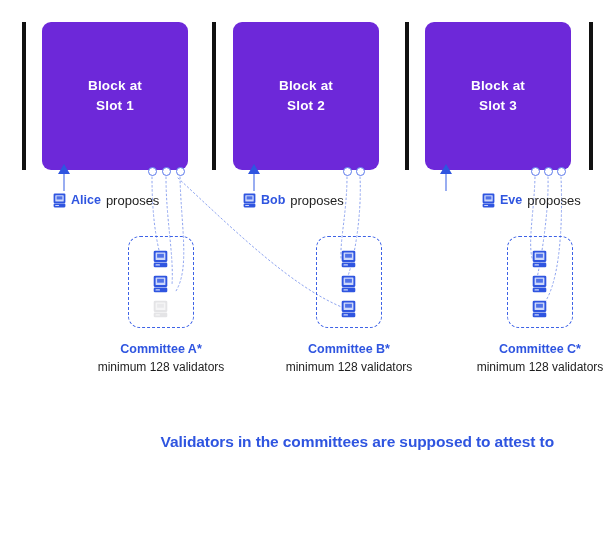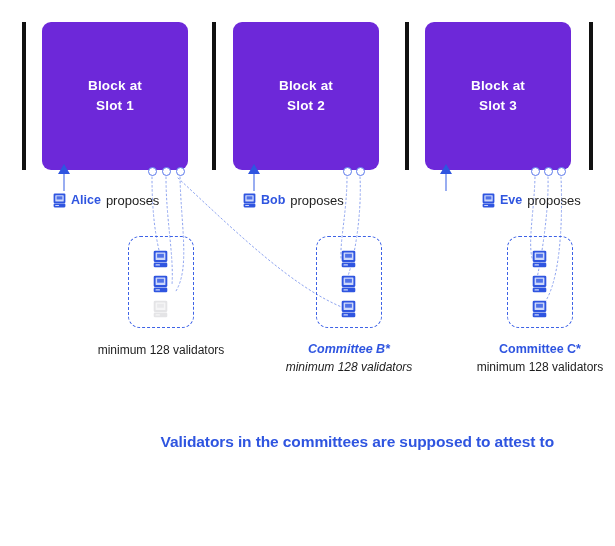--- a/index.html
+++ b/index.html
@@ -232,20 +232,21 @@
     <svg viewBox="0 0 15 18" xmlns="http://www.w3.org/2000/svg">
       <rect x="0.7" y="0.7" width="13.6" height="11.4" rx="1.4" fill="#e4e4e6"></rect>
       <rect x="2.6" y="2.5" width="9.8" height="7.6" rx="0.6" fill="#f5f5f6"></rect>
       <rect x="4.1" y="3.8" width="6.8" height="3.9" fill="#e9e9eb"></rect>
       <rect x="0.7" y="12.6" width="13.6" height="4.6" rx="1.3" fill="#e4e4e6"></rect>
       <rect x="2.4" y="14.3" width="4.6" height="1.3" rx="0.6" fill="#f5f5f6"></rect>
     </svg>
   </div>
 
   <div class="committee-caption" style="left:46px; top:341px; width:230px;">
+    <span class="cc-title">Committee A*</span>
     <span class="cc-sub">minimum 128 validators</span>
   </div>
 
   <div class="block" style="left:233px;">
     <span class="block-label">Block at
 Slot 2</span>
   </div>
   <div class="att-dot" style="left:343px; top:167px;"></div>
   <div class="att-dot" style="left:356px; top:167px;"></div>
 
@@ -291,21 +292,21 @@
   <div class="vicon" style="left:341px; top:300px;">
     <svg viewBox="0 0 15 18" xmlns="http://www.w3.org/2000/svg">
       <rect x="0.7" y="0.7" width="13.6" height="11.4" rx="1.4" fill="#2f55e0"></rect>
       <rect x="2.6" y="2.5" width="9.8" height="7.6" rx="0.6" fill="#cdd8fa"></rect>
       <rect x="4.1" y="3.8" width="6.8" height="3.9" fill="#4f71e8"></rect>
       <rect x="0.7" y="12.6" width="13.6" height="4.6" rx="1.3" fill="#2f55e0"></rect>
       <rect x="2.4" y="14.3" width="4.6" height="1.3" rx="0.6" fill="#cdd8fa"></rect>
     </svg>
   </div>
 
-  <div class="committee-caption" style="left:234px; top:341px; width:230px;font-style:italic;">
+  <div class="committee-caption" style="left:234px; top:341px; width:230px;">
     <span class="cc-title">Committee B*</span>
     <span class="cc-sub">minimum 128 validators</span>
   </div>
 
   <div class="block" style="left:425px;">
     <span class="block-label">Block at
 Slot 3</span>
   </div>
   <div class="att-dot" style="left:531px; top:167px;"></div>
   <div class="att-dot" style="left:544px; top:167px;"></div>

